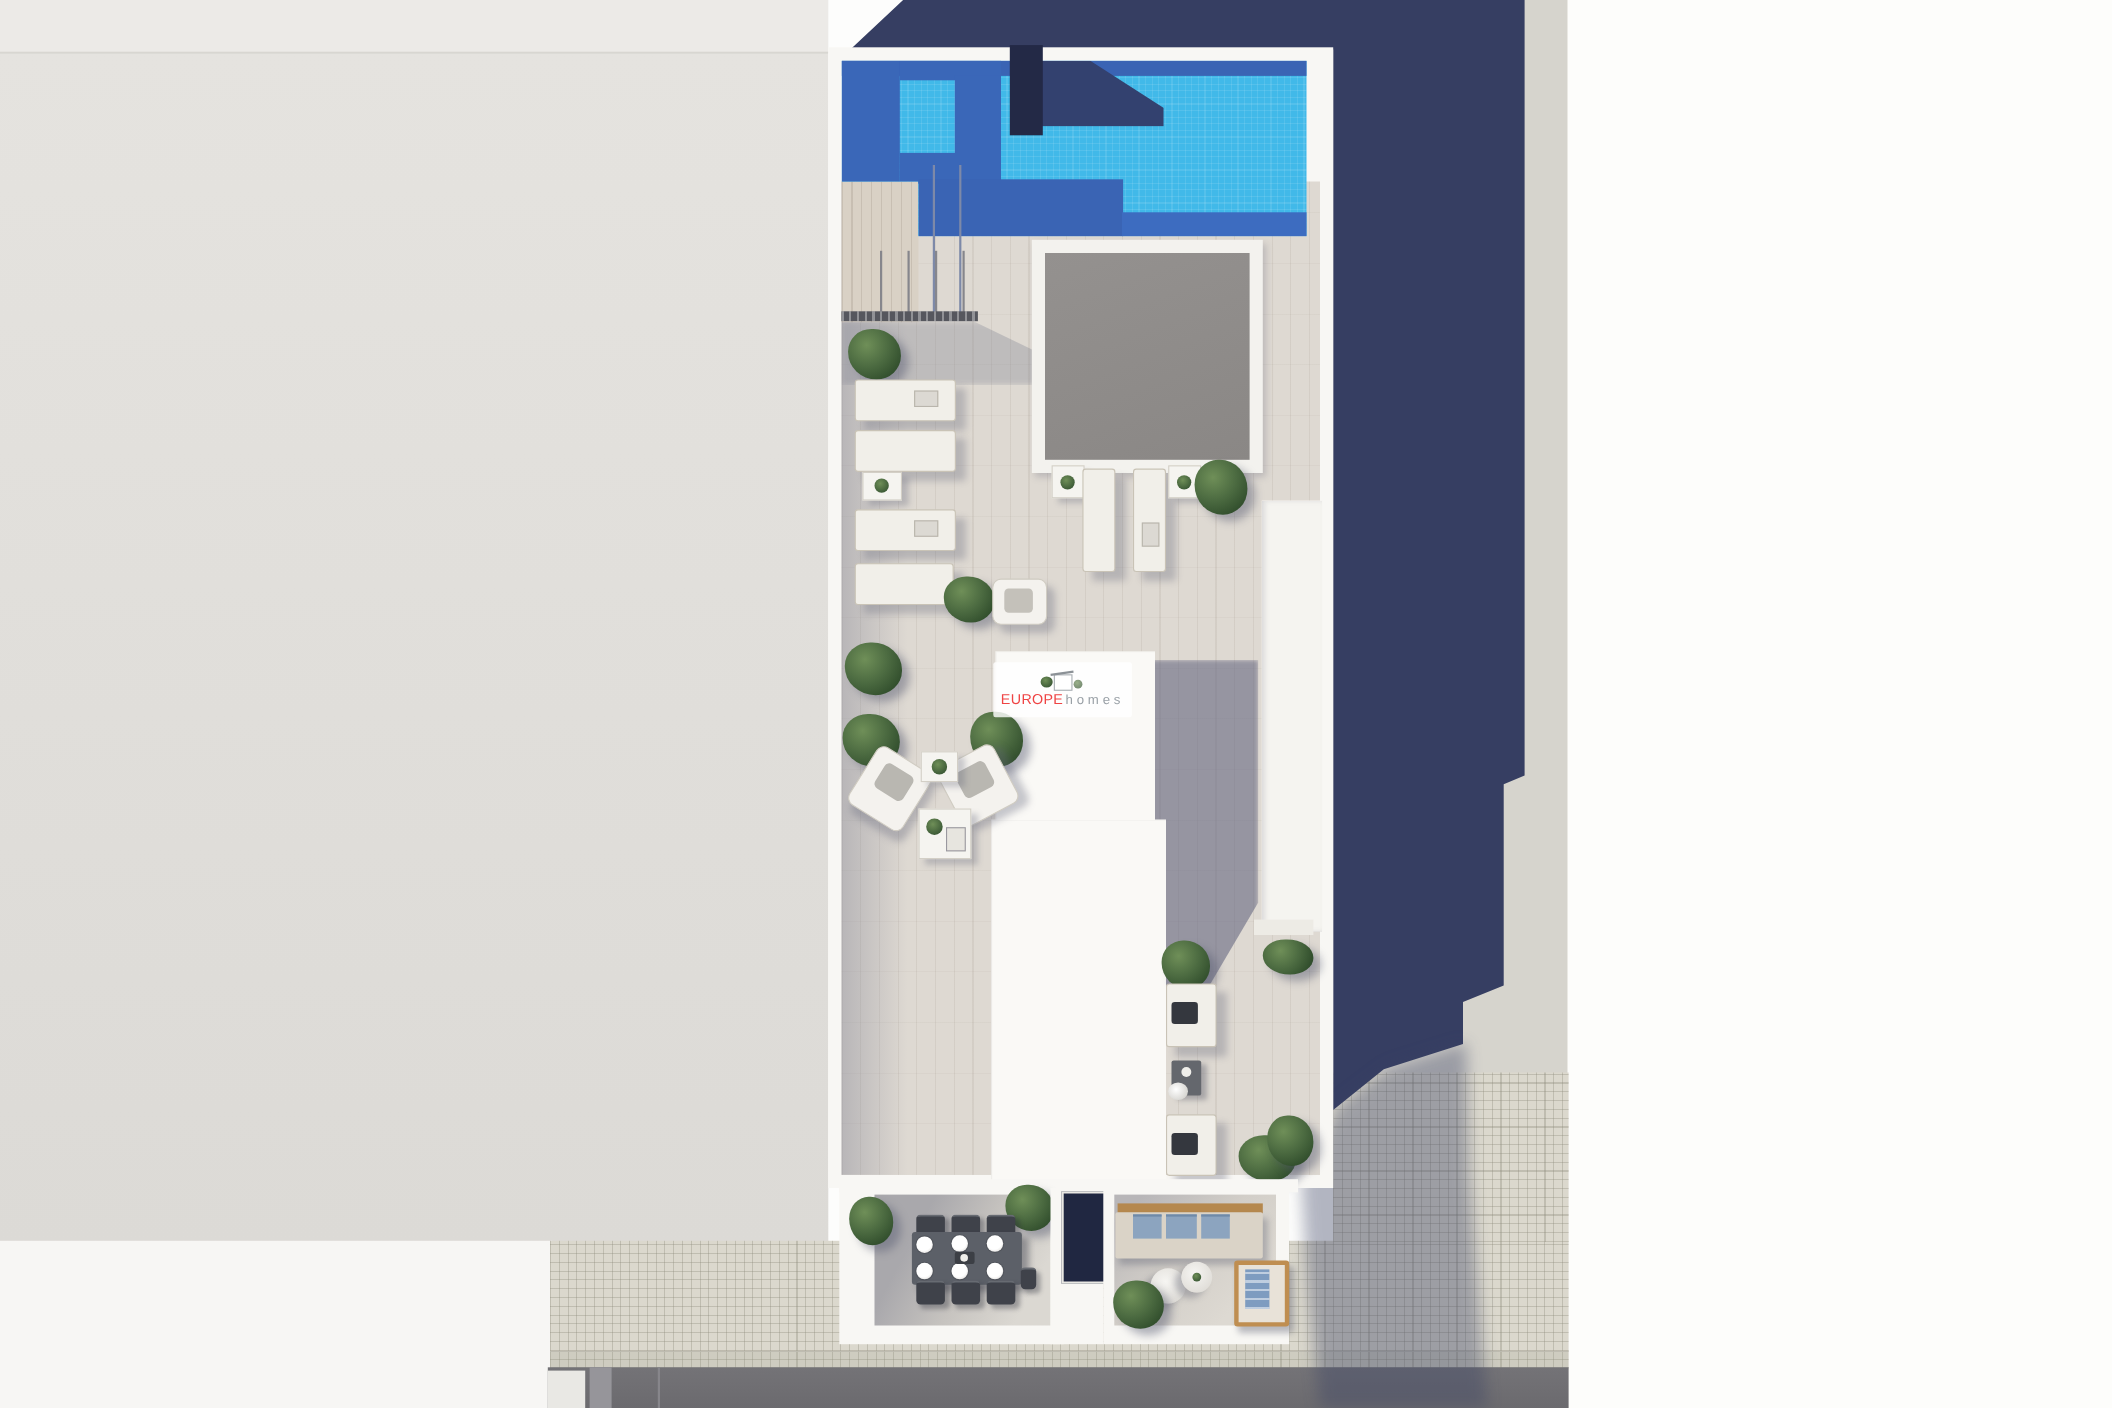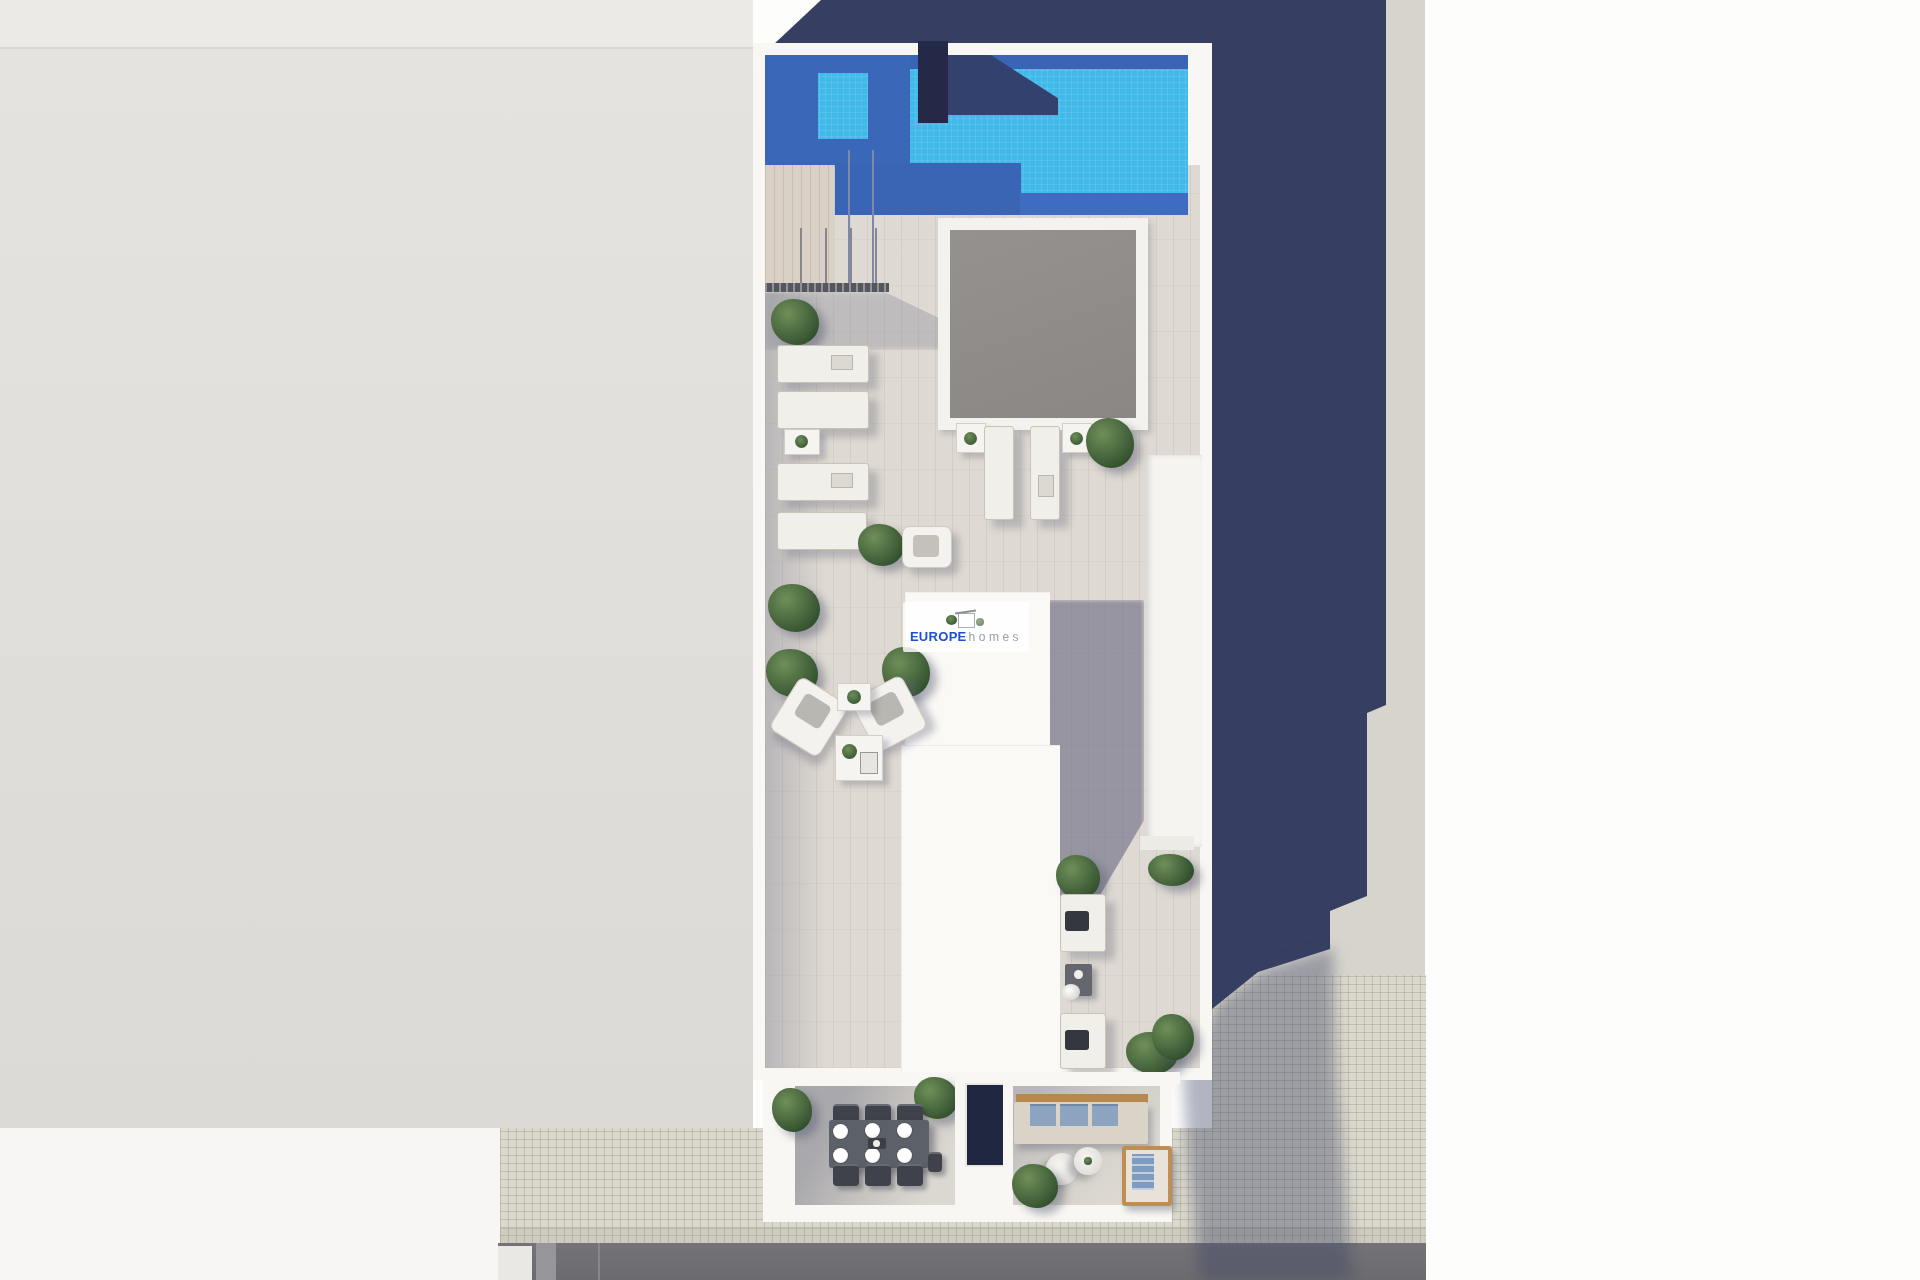--- a/index.html
+++ b/index.html
@@ -31,21 +31,21 @@
   .plate{position:absolute;width:15px;height:15px;border-radius:50%;
     background:radial-gradient(circle at 45% 40%, #ffffff 55%, #cfcdc8 100%);
     box-shadow:0 0 0 1px rgba(60,62,70,.35);}
   .chairdark{background:#3f424a;border-radius:4px;box-shadow:4px 4px 4px rgba(40,42,55,.35);
     border-top:2px solid #676b72;}
   .armchair-white{background:#f4f2ee;border:1px solid #d0ccc2;border-radius:8px;
     box-shadow:7px 7px 7px rgba(100,103,122,.35);}
   #watermark{display:flex;flex-direction:column;align-items:center;justify-content:center;
     background:rgba(255,255,255,.82);border-radius:2px;}
   #watermark .wm-text{line-height:14px;white-space:nowrap;}
-  #watermark .wm-bold{font-weight:bold;font-size:13px;color:#1d4ed8;letter-spacing:.3px;}
+  #watermark .wm-bold{font-weight:normal;font-size:13px;color:#ef4444;letter-spacing:.3px;}
   #watermark .wm-light{font-size:12px;color:#99a0a6;letter-spacing:3.5px;margin-left:2px;}
 </style>
 </head>
 <body>
 
 <div id="stage">
 
   <div class="a" style="left:0;top:0;width:753px;height:48px;background:#eceae7;"></div>
   <div class="a" style="left:0;top:47px;width:753px;height:2px;background:#d8d6d1;"></div>
   <div class="a" style="left:0;top:49px;width:753px;height:1081px;background:linear-gradient(180deg,#e5e3df,#dcdad6);"></div>

